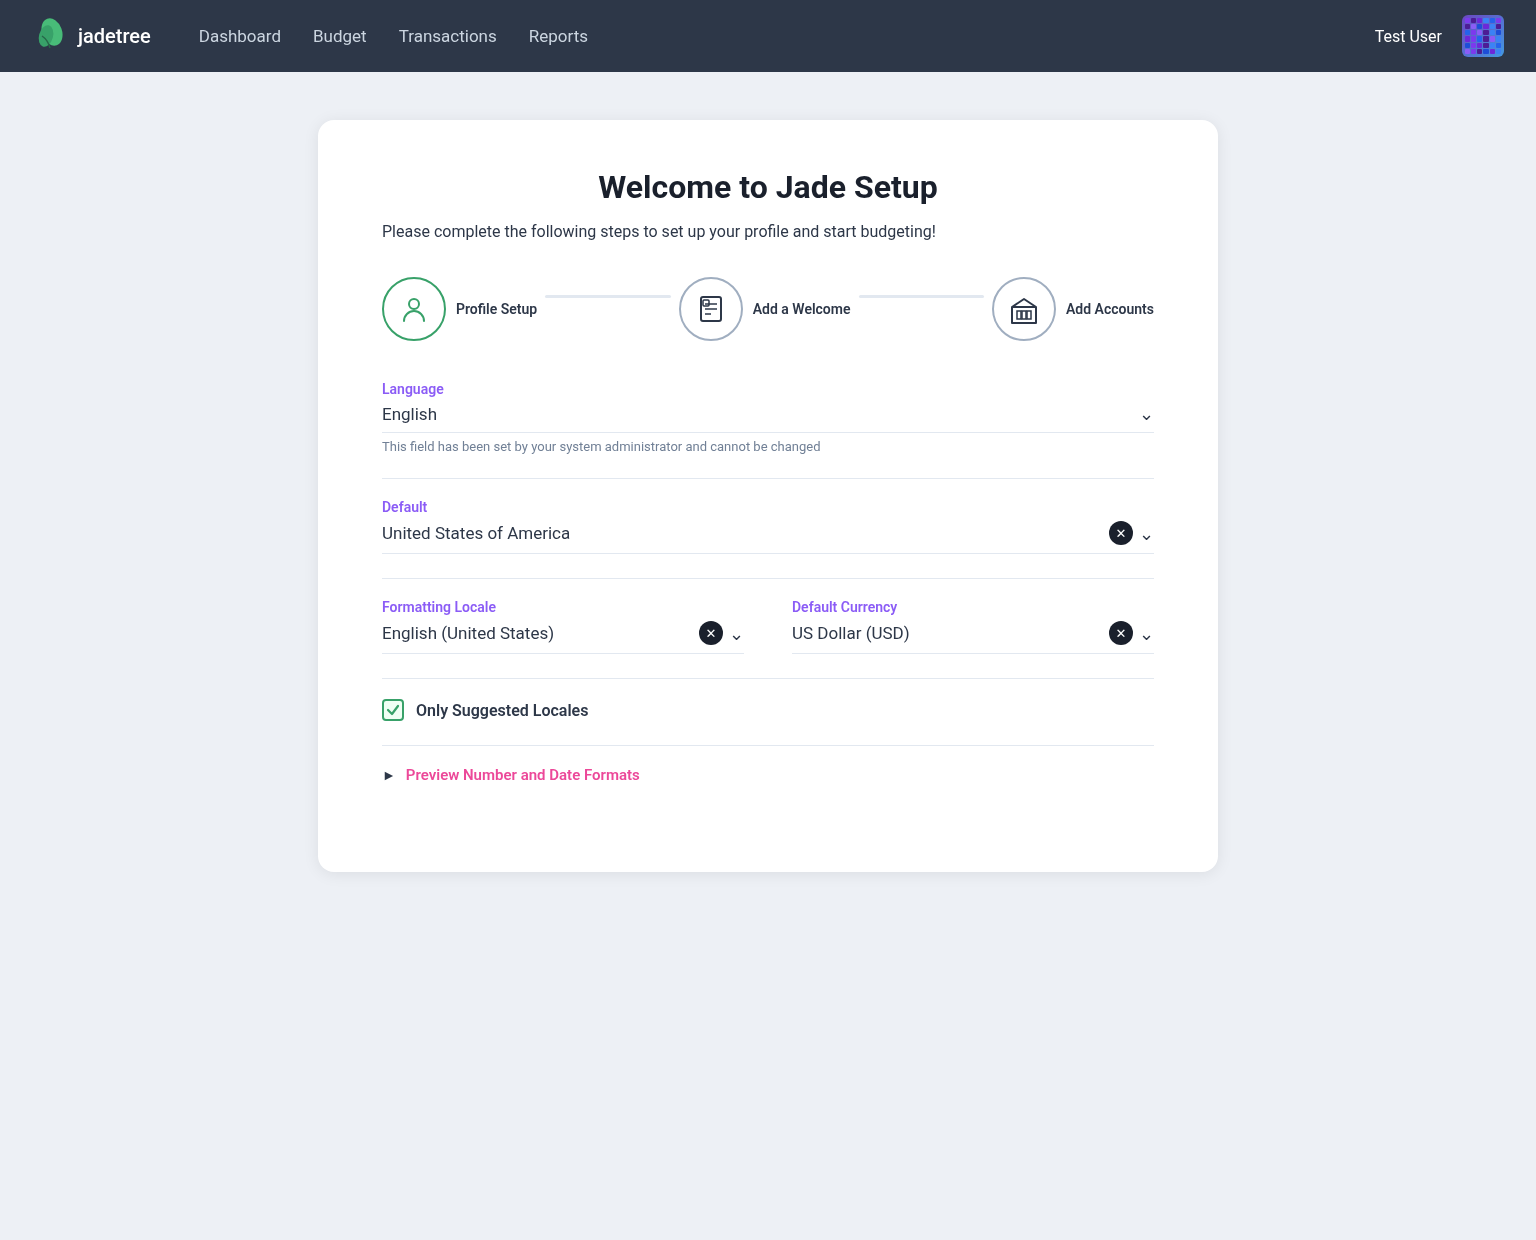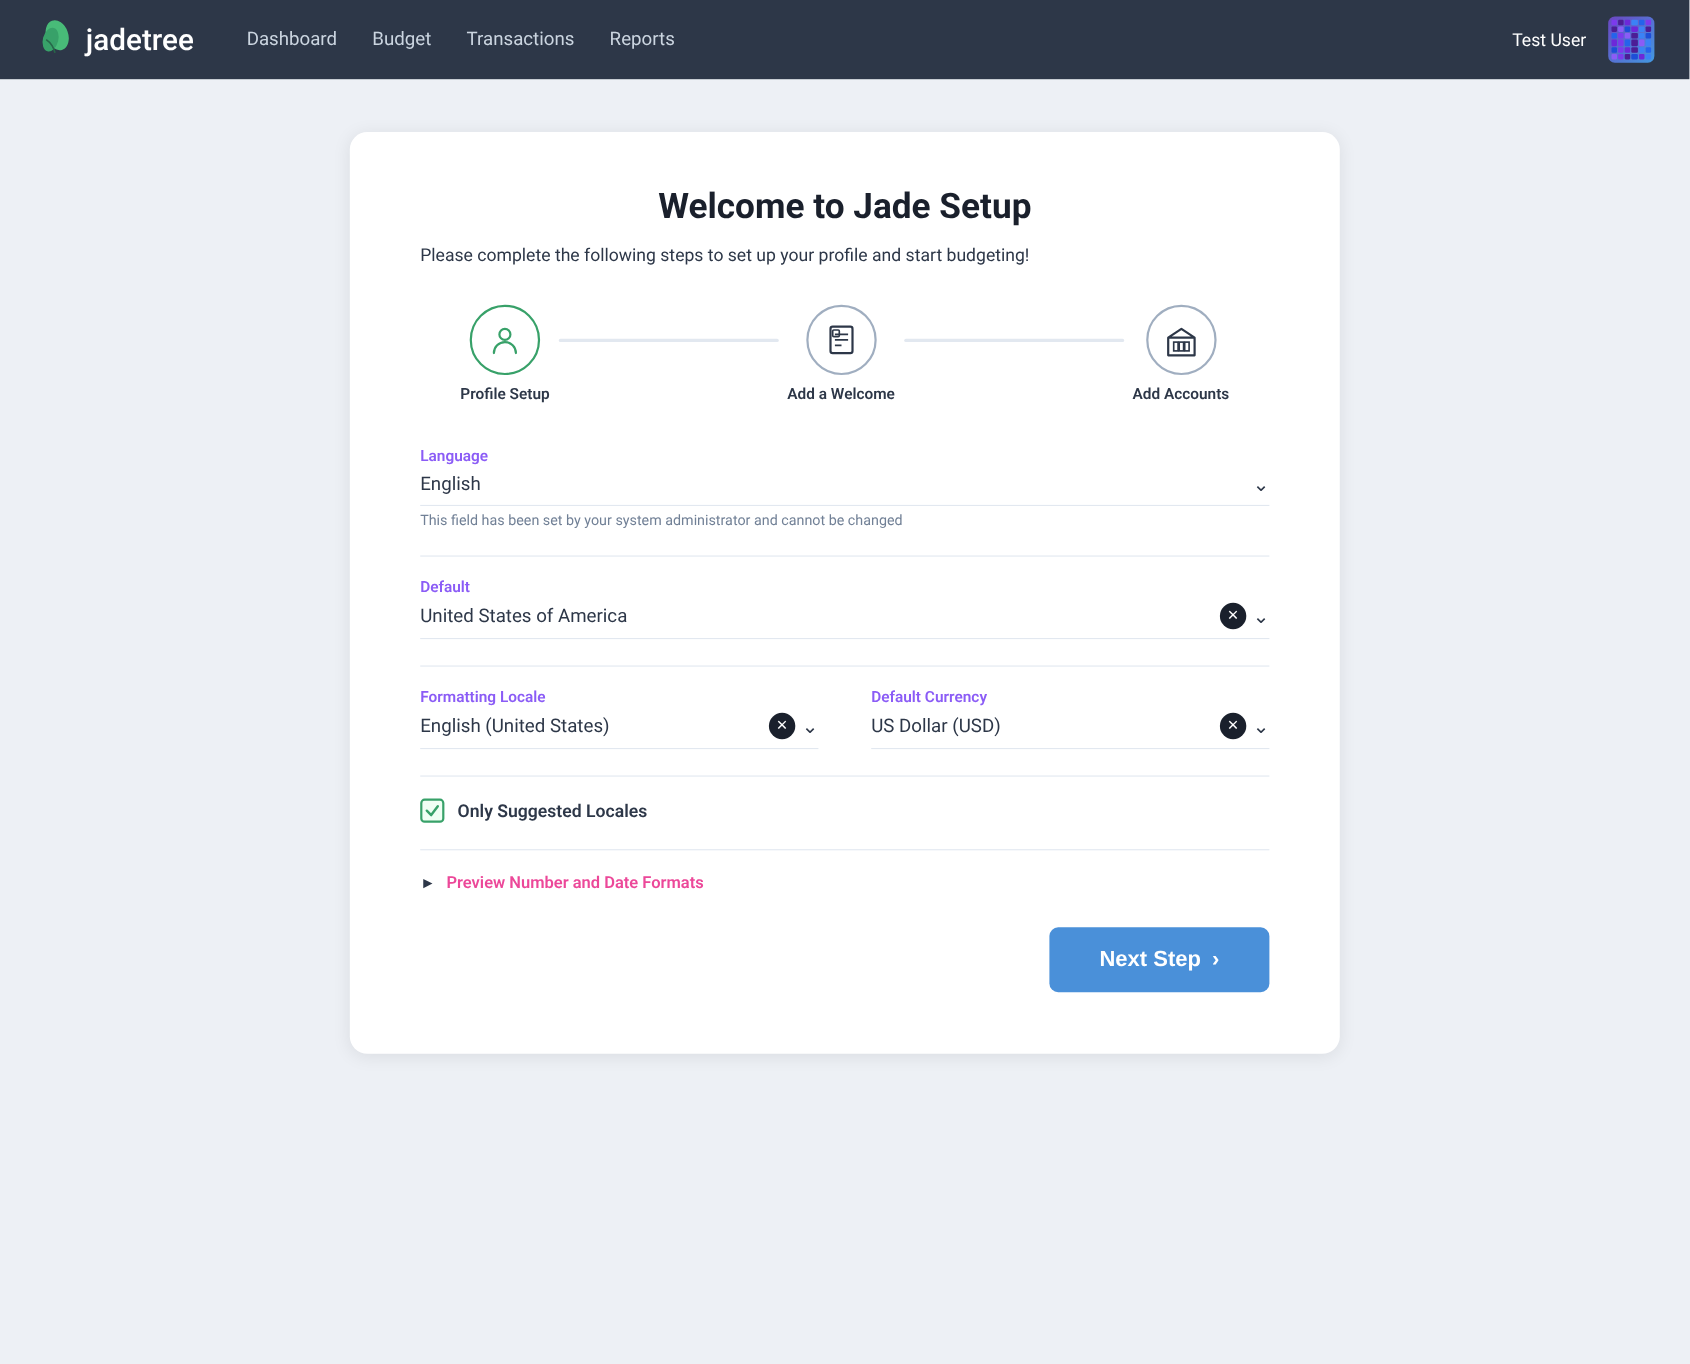--- a/index.html
+++ b/index.html
@@ -19,21 +19,21 @@
       height: 72px;
     }
     .navbar-brand {
       display: flex;
       align-items: center;
       gap: 10px;
       margin-right: 48px;
     }
     .navbar-brand-text {
       color: #fff;
-      font-size: 27px;
+      font-size: 20px;
       font-weight: 500;
     }
     .navbar-nav {
       display: flex;
       gap: 32px;
       flex: 1;
     }
     .nav-link {
       color: #cbd5e0;
       font-size: 17px;
@@ -92,21 +92,21 @@
 
     
     .steps-row {
       display: flex;
       align-items: center;
       justify-content: center;
       margin-bottom: 40px;
     }
     .step-item {
       display: flex;
-      flex-direction: column;
+      flex-direction: row;
       align-items: center;
       gap: 10px;
     }
     .step-circle {
       width: 64px;
       height: 64px;
       border-radius: 50%;
       border: 2px solid #a0aec0;
       display: flex;
       align-items: center;
@@ -437,20 +437,14 @@
       <span class="checkbox-label">Only Suggested Locales</span>
     </div>
 
     <hr class="divider">
 
     <div class="preview-row">
       <span class="preview-arrow">►</span>
       <span class="preview-label">Preview Number and Date Formats</span>
     </div>
 
-    <div class="button-row">
-      <button class="next-btn">
-        <span>Next Step</span>
-        <span>›</span>
-      </button>
-    </div>
   </div>
 </div>
 
 </body></html>

